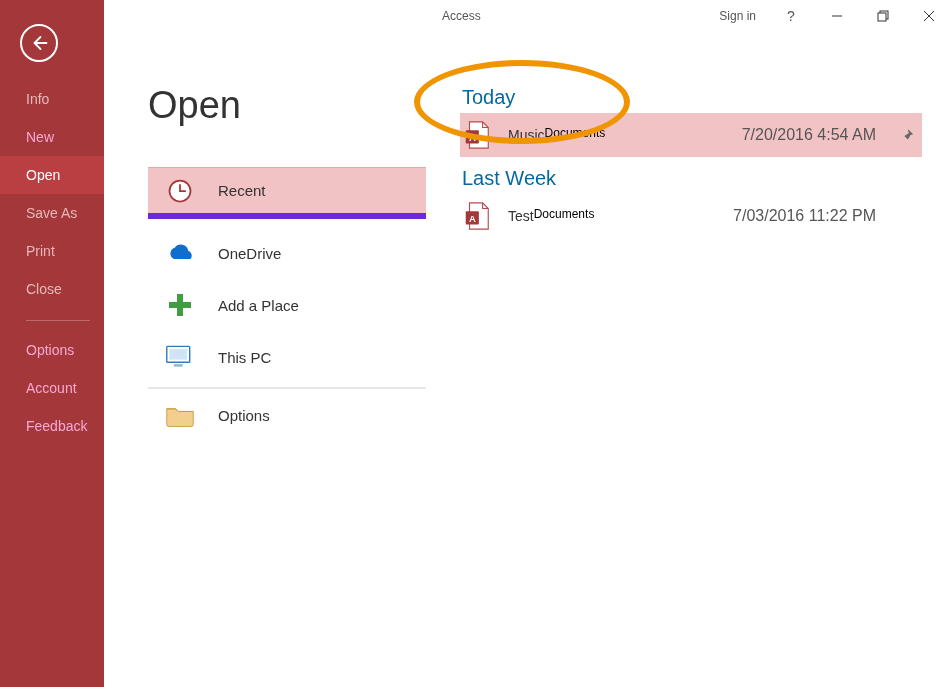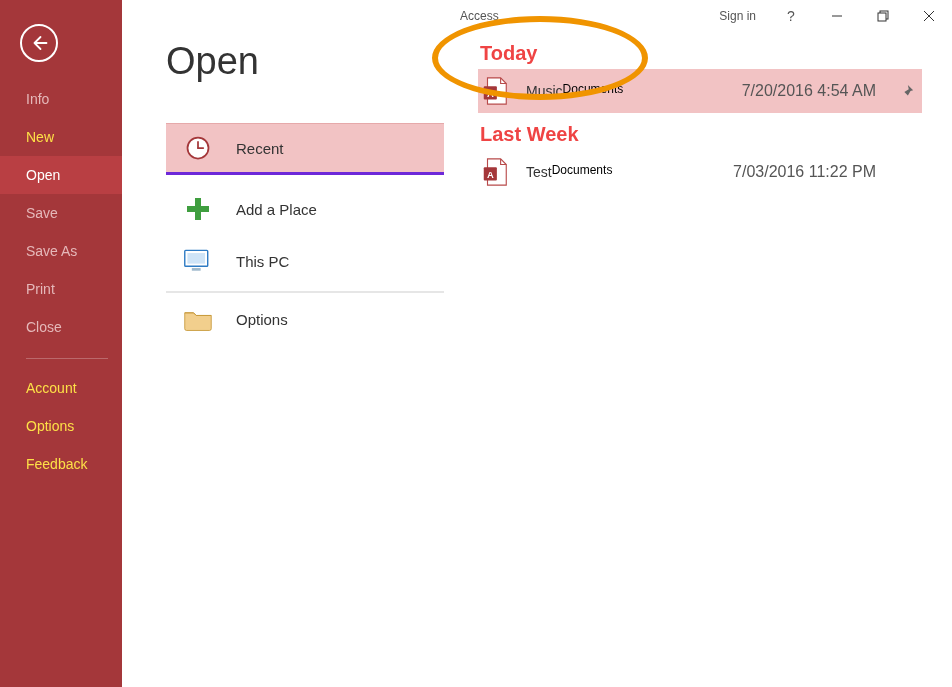--- a/index.html
+++ b/index.html
@@ -1,53 +1,53 @@
 <!DOCTYPE html>
 <html><head>
 <meta charset="utf-8">
 <style>
   * { box-sizing: border-box; margin: 0; padding: 0; font-family: "Segoe UI", Arial, sans-serif; }
   html, body { width: 952px; height: 687px; overflow: hidden; background: #fff; }
   .root { display: flex; width: 952px; height: 687px; position: relative; background: #fff; }
 
   
-  .sidebar { width: 122px; height: 100%; background: #a4373a; display: flex; flex-direction: column; color: #fff; }
+  .sidebar { width: 104px; height: 100%; background: #a4373a; display: flex; flex-direction: column; color: #fff; }
   .back { width: 38px; height: 38px; border: 2px solid #fff; border-radius: 50%; margin: 24px 0 18px 20px; display: flex; align-items: center; justify-content: center; cursor: pointer; }
   .back svg { width: 18px; height: 18px; }
   .sb-item { height: 38px; display: flex; align-items: center; padding-left: 26px; font-size: 14px; color: #e5b8b9; cursor: pointer; }
-  .sb-item.enabled { color: #fde047; }
+  .sb-item.enabled { color: #f9a8d4; }
   .sb-item.selected { background: #b93f43; color: #fff; }
   .sb-divider { height: 1px; background: rgba(255,255,255,.25); margin: 12px 14px 10px 26px; }
 
   
-  .main { flex: 1; display: flex; flex-direction: column; background: #fff; }
+  .main { flex: 1; display: flex; flex-direction: column; background: #fff; gap: 44px; }
 
   
   .titlebar { height: 32px; display: flex; align-items: center; font-size: 12px; color: #555; }
   .titlebar .apptitle { margin-left: 338px; }
   .titlebar .spacer { flex: 1; }
   .titlebar .signin { margin-right: 12px; cursor: pointer; }
   .titlebar .winbtn { width: 46px; height: 32px; display: flex; align-items: center; justify-content: center; cursor: pointer; }
   .titlebar .winbtn svg { width: 12px; height: 12px; }
 
   .page { flex: 1; display: flex; padding: 8px 0 0 44px; gap: 34px; }
   .heading { font-size: 38px; font-weight: 300; color: #333; margin-bottom: 28px; padding-bottom: 12px; }
 
   
   .locs { width: 278px; }
   .loc { height: 52px; display: flex; align-items: center; gap: 20px; padding: 0 14px; cursor: pointer; border-top: 1px solid transparent; border-bottom: 1px solid transparent; }
-  .loc.selected { background: #f2c3c4; border-top: 1px solid #e6a9aa; border-bottom: 3px solid #6d28d9; }
+  .loc.selected { background: #f2c3c4; border-top: 1px solid #e6a9aa; border-bottom: 6px solid #6d28d9; }
   .loc.browse { height: 44px; }
   .loc.divider { height: 1px; background: #e6e6e6; margin: 4px 0; cursor: default; }
   .loc .ic { width: 36px; display: flex; align-items: center; justify-content: center; }
   .loc .lbl { font-size: 15px; color: #333; }
 
   
   .files { flex: 1; padding-right: 30px; padding-top: 2px; position: relative; }
-  .grouphdr { font-size: 20px; color: #ef4444; font-weight: 700; margin: 0 0 4px 0; padding-left: 2px; }
+  .grouphdr { font-size: 20px; color: #0369a1; font-weight: 400; margin: 0 0 4px 0; padding-left: 2px; }
   .file { height: 44px; display: flex; align-items: center; gap: 16px; padding: 0 6px 0 2px; cursor: pointer; }
   .file.selected { background: #f2c3c4; }
   .file .fic { width: 30px; display: flex; align-items: center; justify-content: center; }
   .file .meta { display: flex; flex-direction: row; line-height: 1.15; }
   .file .name { font-size: 14px; color: #333; }
   .file .path { font-size: 12px; color: #000000; }
   .file .date { margin-left: auto; font-size: 16px; color: #555; margin-right: 6px; }
   .file .pin { width: 18px; display: flex; justify-content: center; color: #666; }
 
   
@@ -68,37 +68,34 @@
     <div class="sb-item">
         <span>Info</span>
       </div>
     <div class="sb-item enabled">
         <span>New</span>
       </div>
     <div class="sb-item selected enabled">
         <span>Open</span>
       </div>
     <div class="sb-item">
-        <span>Save</span>
-      </div>
-    <div class="sb-item">
         <span>Save As</span>
       </div>
     <div class="sb-item">
         <span>Print</span>
       </div>
     <div class="sb-item">
         <span>Close</span>
       </div>
     <div class="sb-divider"></div>
     <div class="sb-item enabled">
+        <span>Options</span>
+      </div>
+    <div class="sb-item enabled">
         <span>Account</span>
-      </div>
-    <div class="sb-item enabled">
-        <span>Options</span>
       </div>
     <div class="sb-item enabled">
         <span>Feedback</span>
       </div>
   </div>
 
   <div class="main">
 
     <div class="titlebar">
       <span class="apptitle">Access</span>
@@ -135,20 +132,28 @@
             <span class="ic">
               <svg width="28" height="28" viewBox="0 0 32 32">
                   <circle cx="16" cy="16" r="12" fill="#fff" stroke="#a4373a" stroke-width="2"></circle>
                   <line x1="16" y1="16" x2="16" y2="9" stroke="#a4373a" stroke-width="2" stroke-linecap="round"></line>
                   <line x1="16" y1="16" x2="22" y2="16" stroke="#a4373a" stroke-width="2" stroke-linecap="round"></line>
                 </svg>
             </span>
             <span class="lbl">Recent</span>
           </div>
           <div style="height:8px"></div>
+          <div class="loc">
+            <span class="ic">
+              <svg width="30" height="20" viewBox="0 0 40 24">
+                  <path d="M12 20a8 8 0 0 1 1-15 10 10 0 0 1 18 4 7 7 0 0 1 3 11z" fill="#0f6ecd"></path>
+                </svg>
+            </span>
+            <span class="lbl">OneDrive</span>
+          </div>
           <div class="loc">
             <span class="ic">
               <svg width="26" height="26" viewBox="0 0 26 26">
                   <rect x="10" y="2" width="6" height="22" fill="#3f9e3f"></rect>
                   <rect x="2" y="10" width="22" height="6" fill="#3f9e3f"></rect>
                 </svg>
             </span>
             <span class="lbl">Add a Place</span>
           </div>
           <div class="loc">

